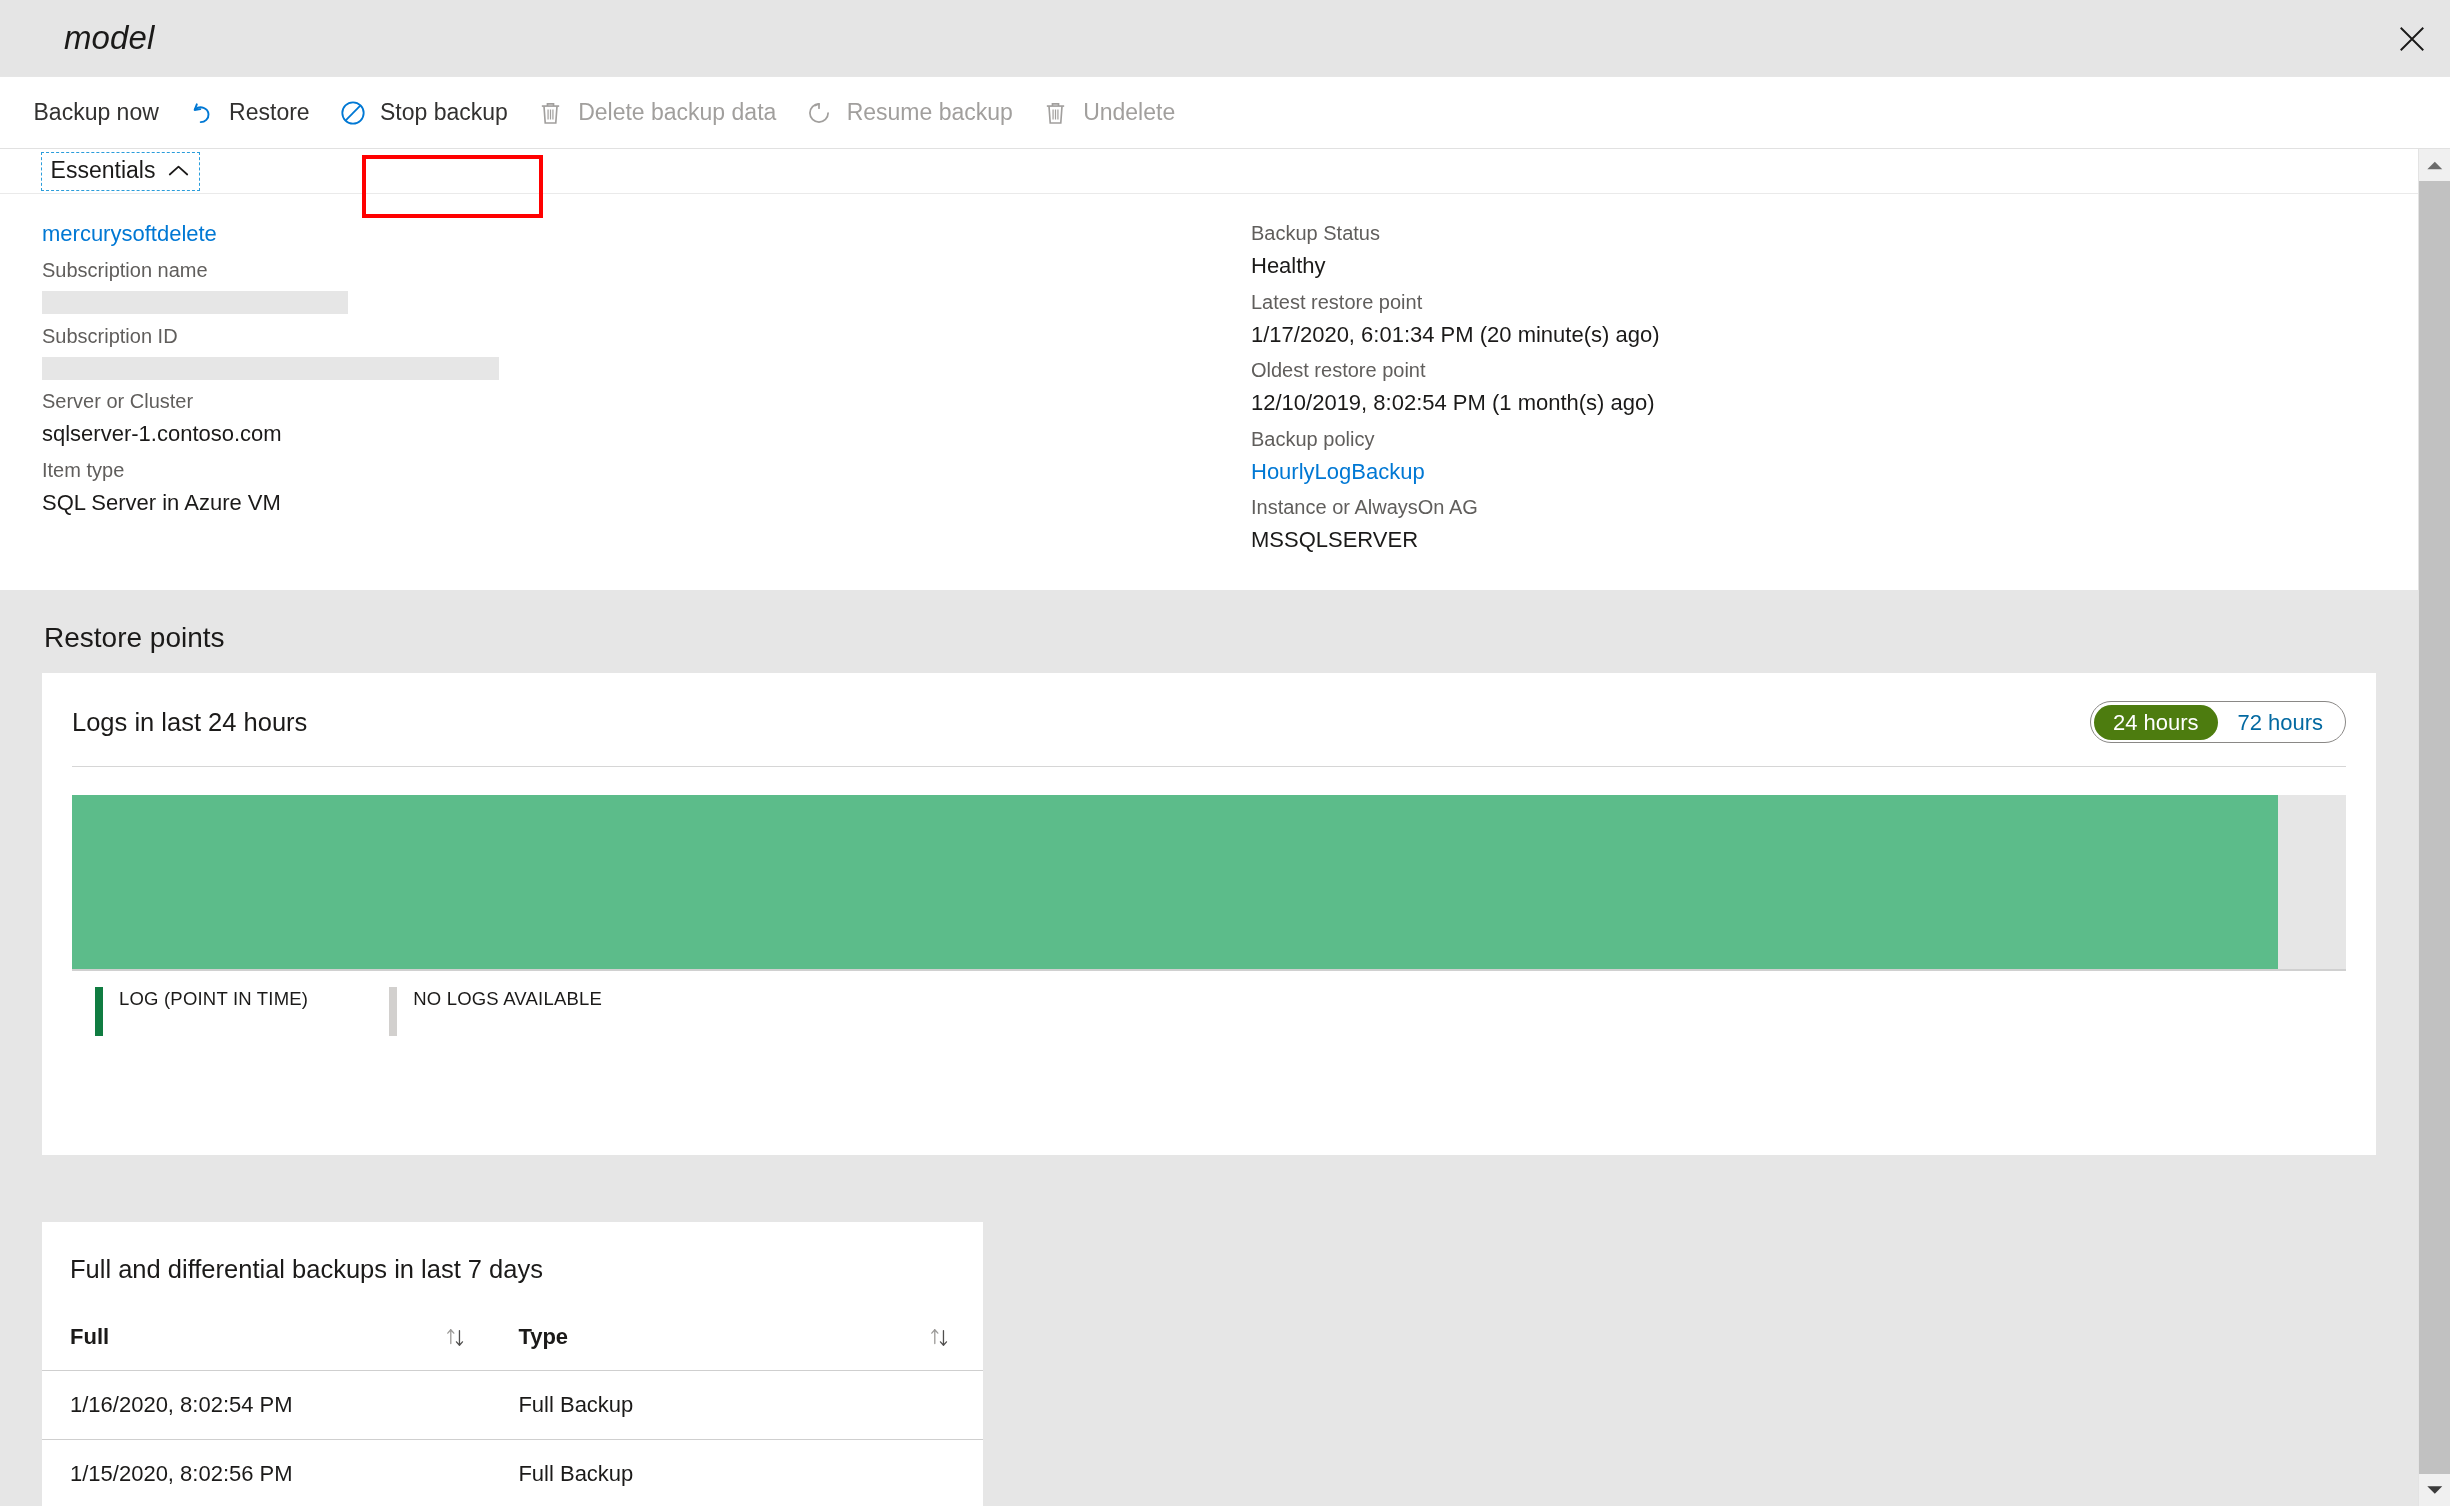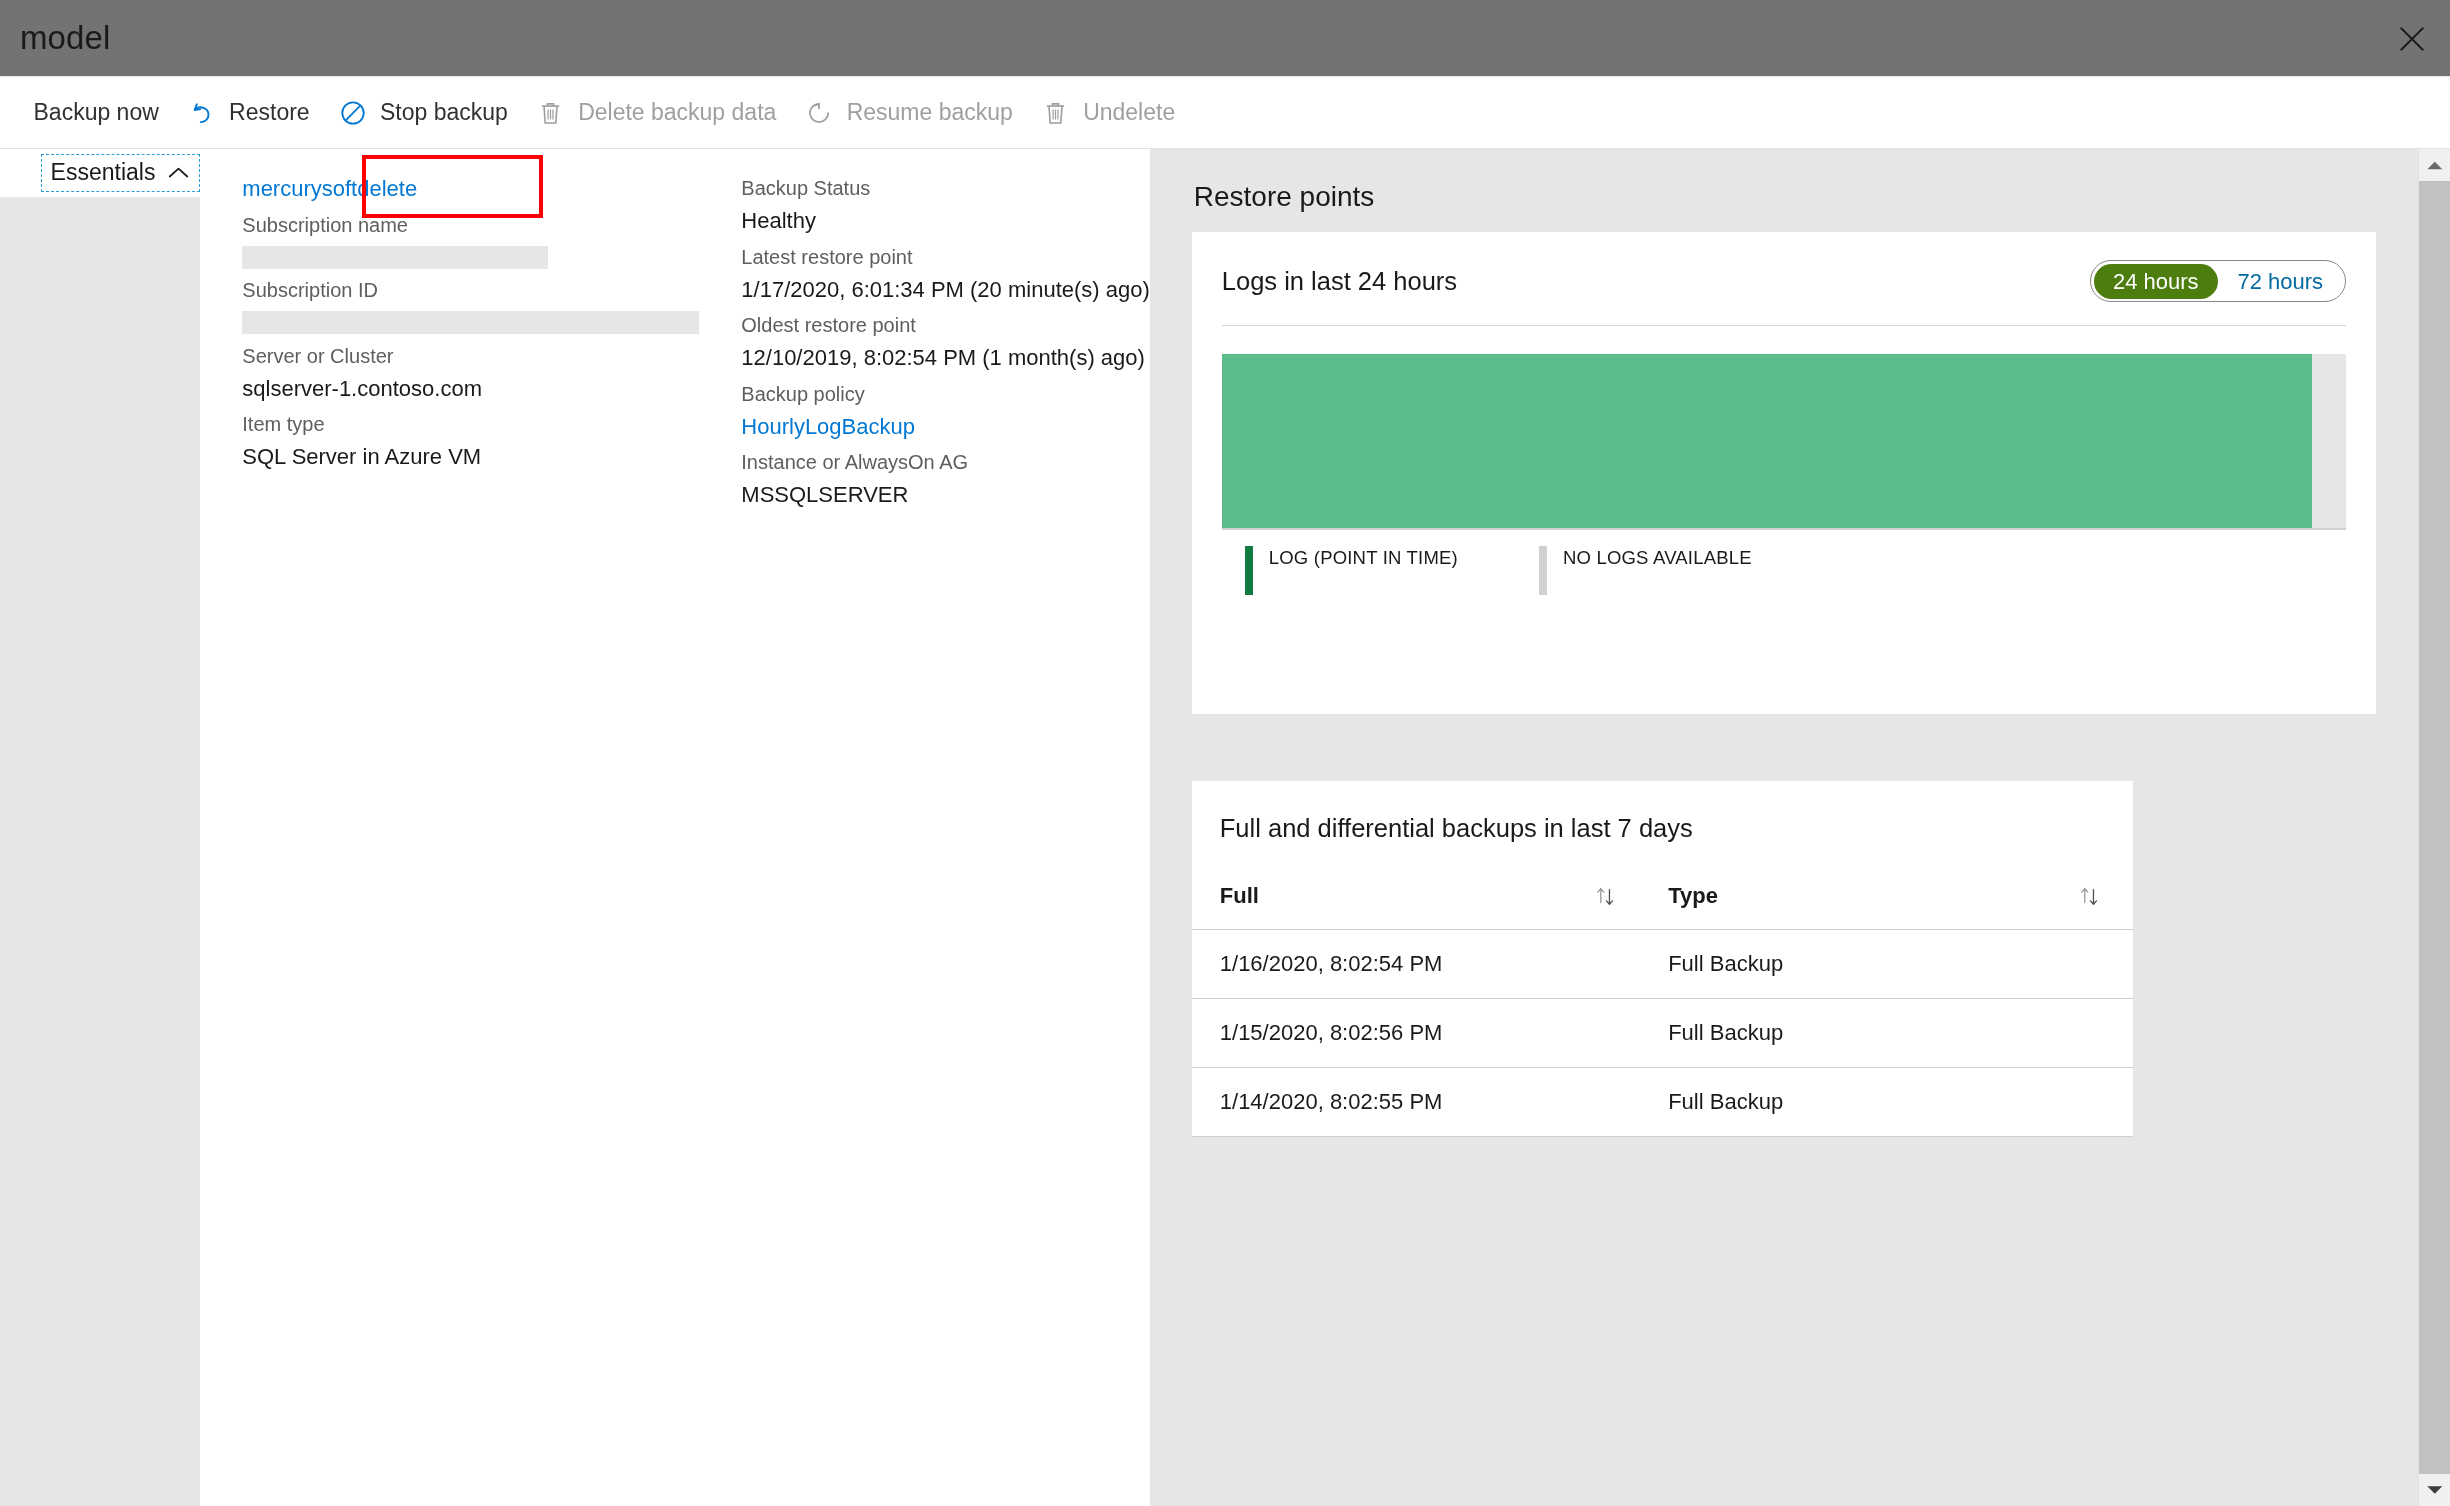--- a/index.html
+++ b/index.html
@@ -16,24 +16,25 @@
     width: 2450px; height: 1506px;
     background: #ffffff;
     display: flex; flex-direction: column;
   }
 
   
   .titlebar {
     position: relative;
     height: 77px;
     flex: 0 0 77px;
-    background: #737373;
+    background: #e5e5e5;
     display: flex; align-items: center;
-    padding-left: 20px;
+    padding-left: 64px;
     border-bottom: 0.9px solid #e6e6e6;
+    font-style: italic;
   }
   .blade-title {
     font-size: 33px;
     color: #1b1a19;
     font-weight: 400;
     letter-spacing: 0.1px;
   }
   .close-btn {
     position: absolute;
     right: 0px; top: 0px;
@@ -84,21 +85,21 @@
     flex: 1 1 auto;
     display: flex;
     min-height: 0;
   }
   .content {
     flex: 1 1 auto;
     min-width: 0;
     position: relative;
     overflow: hidden;
     background: #e6e6e6;
-    display: flex; flex-direction: row;
+    display: flex; flex-direction: column;
   }
 
   
   .essentials-head {
     background: #ffffff;
     padding: 0 0 0 32px;
     height: 49px;
     display: flex; align-items: center;
     border-bottom: 0.9px solid #eaeaea;
   }

